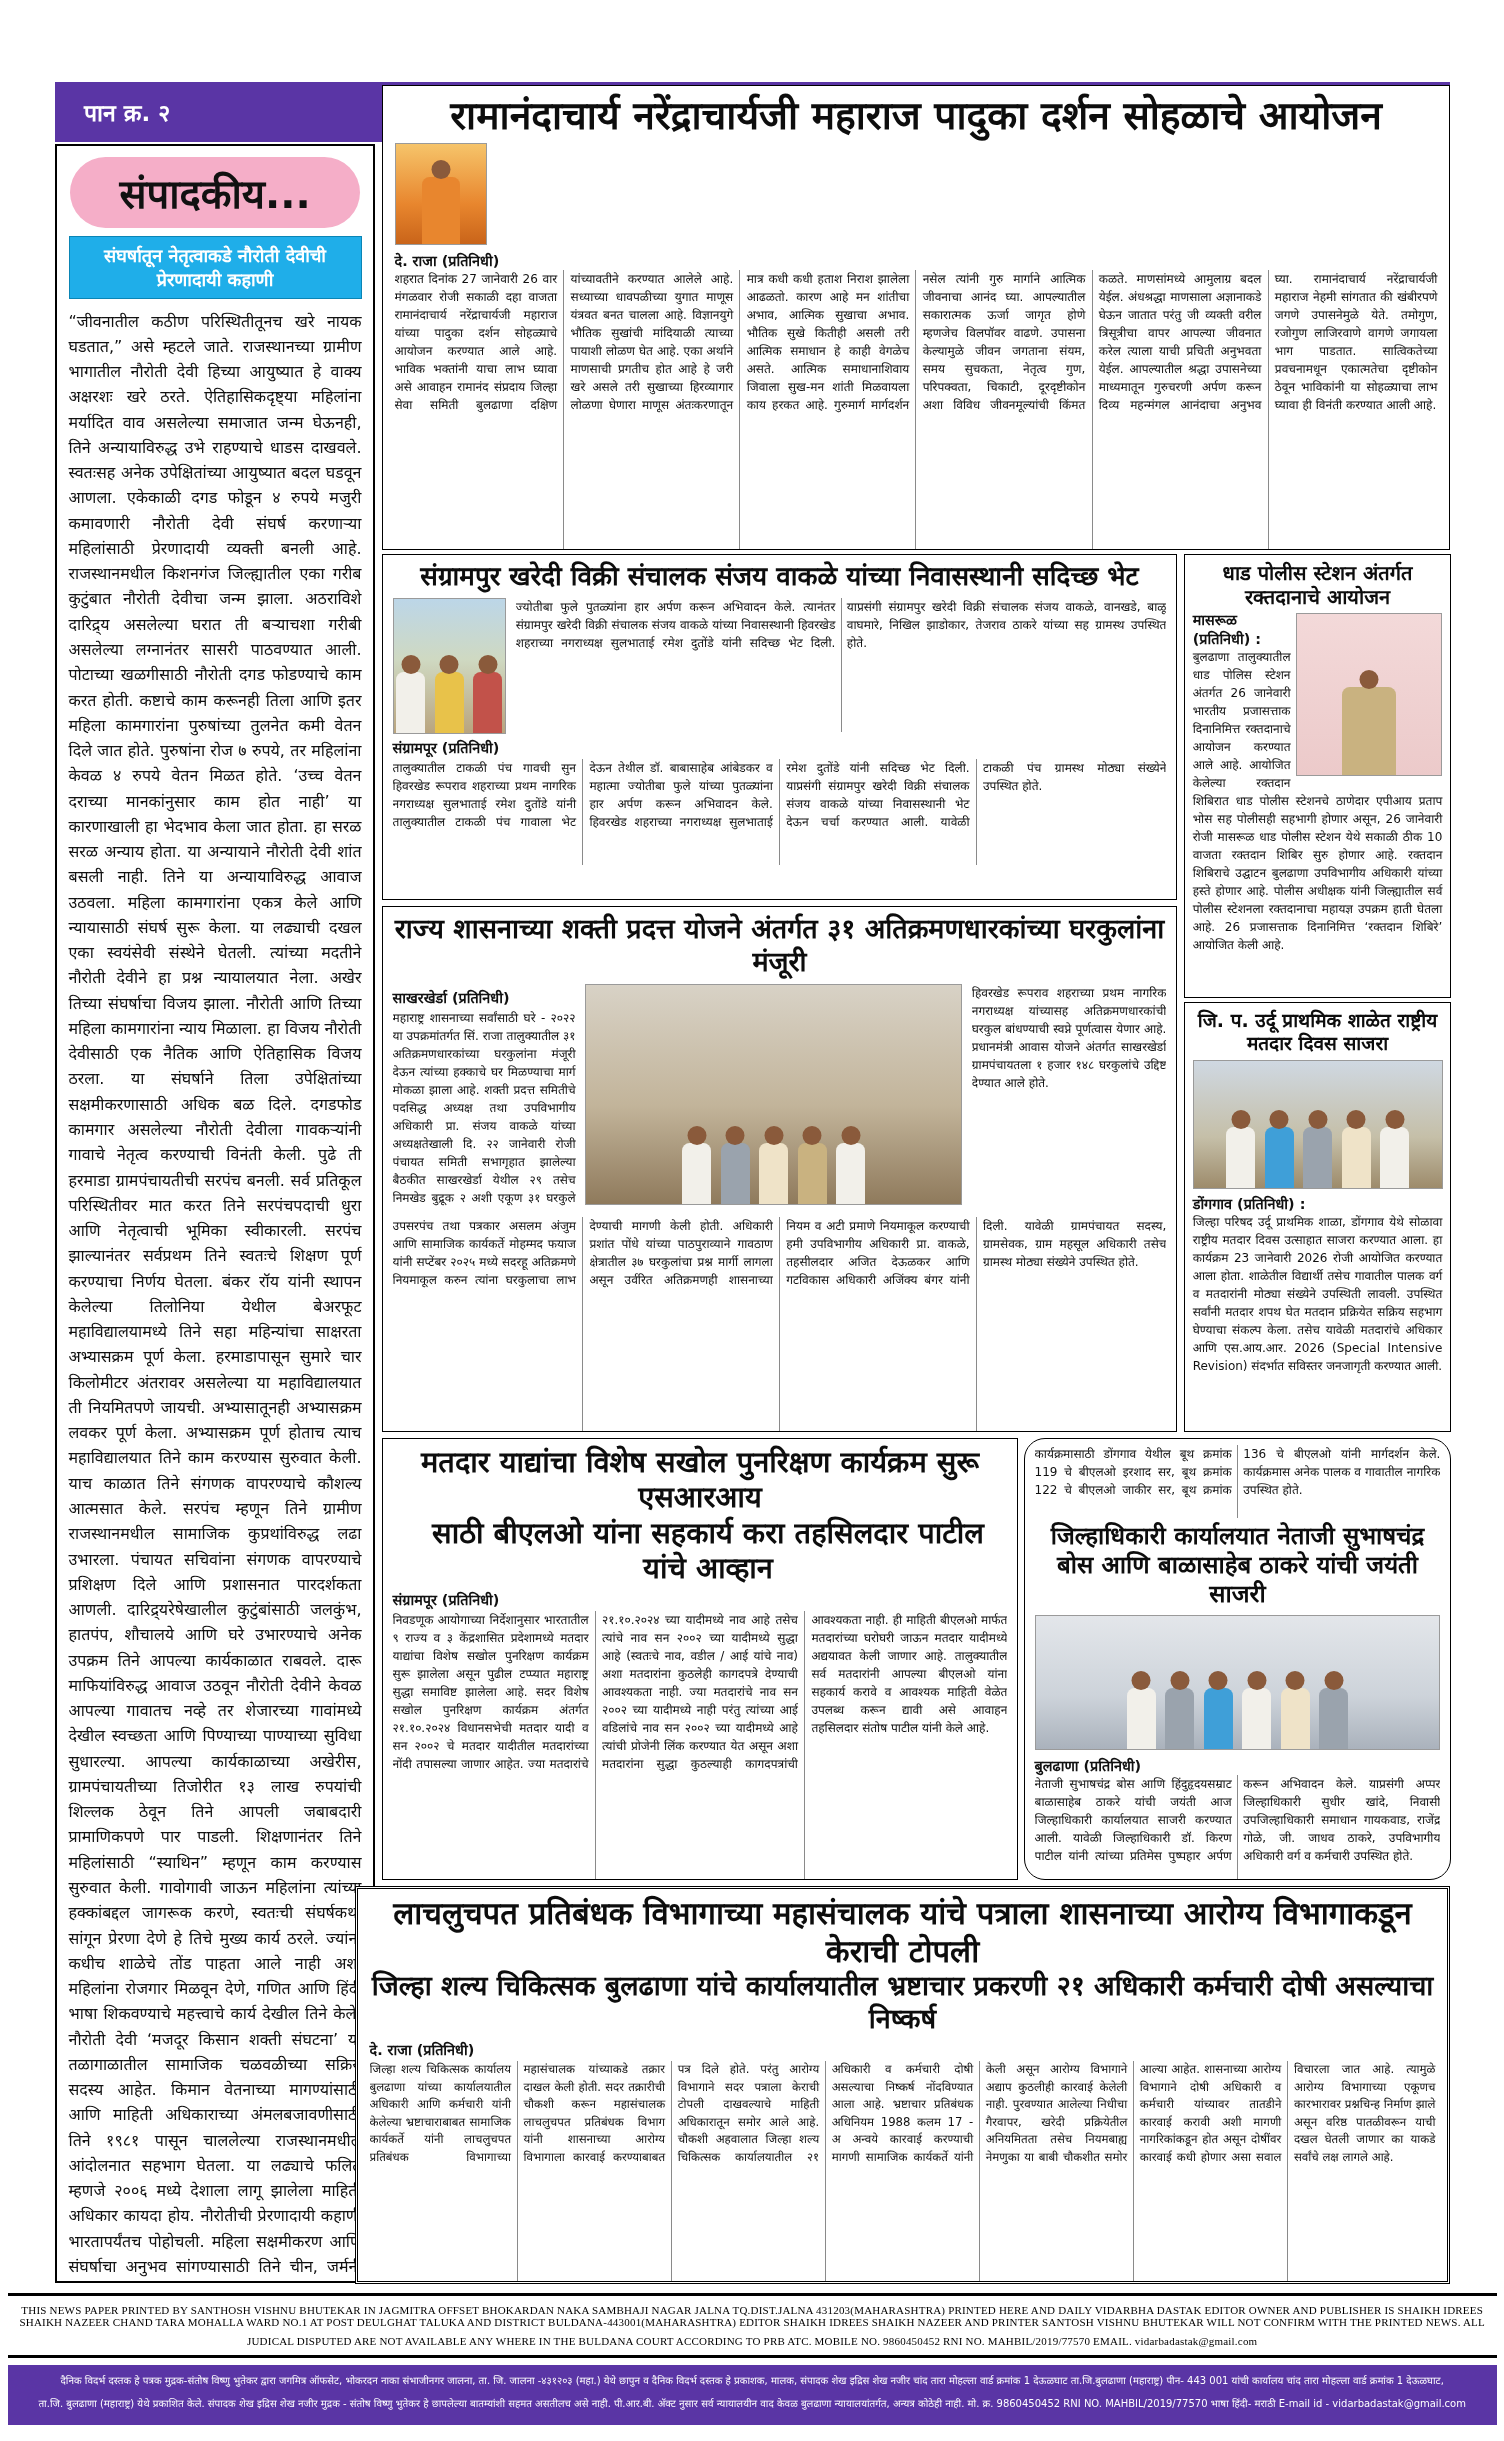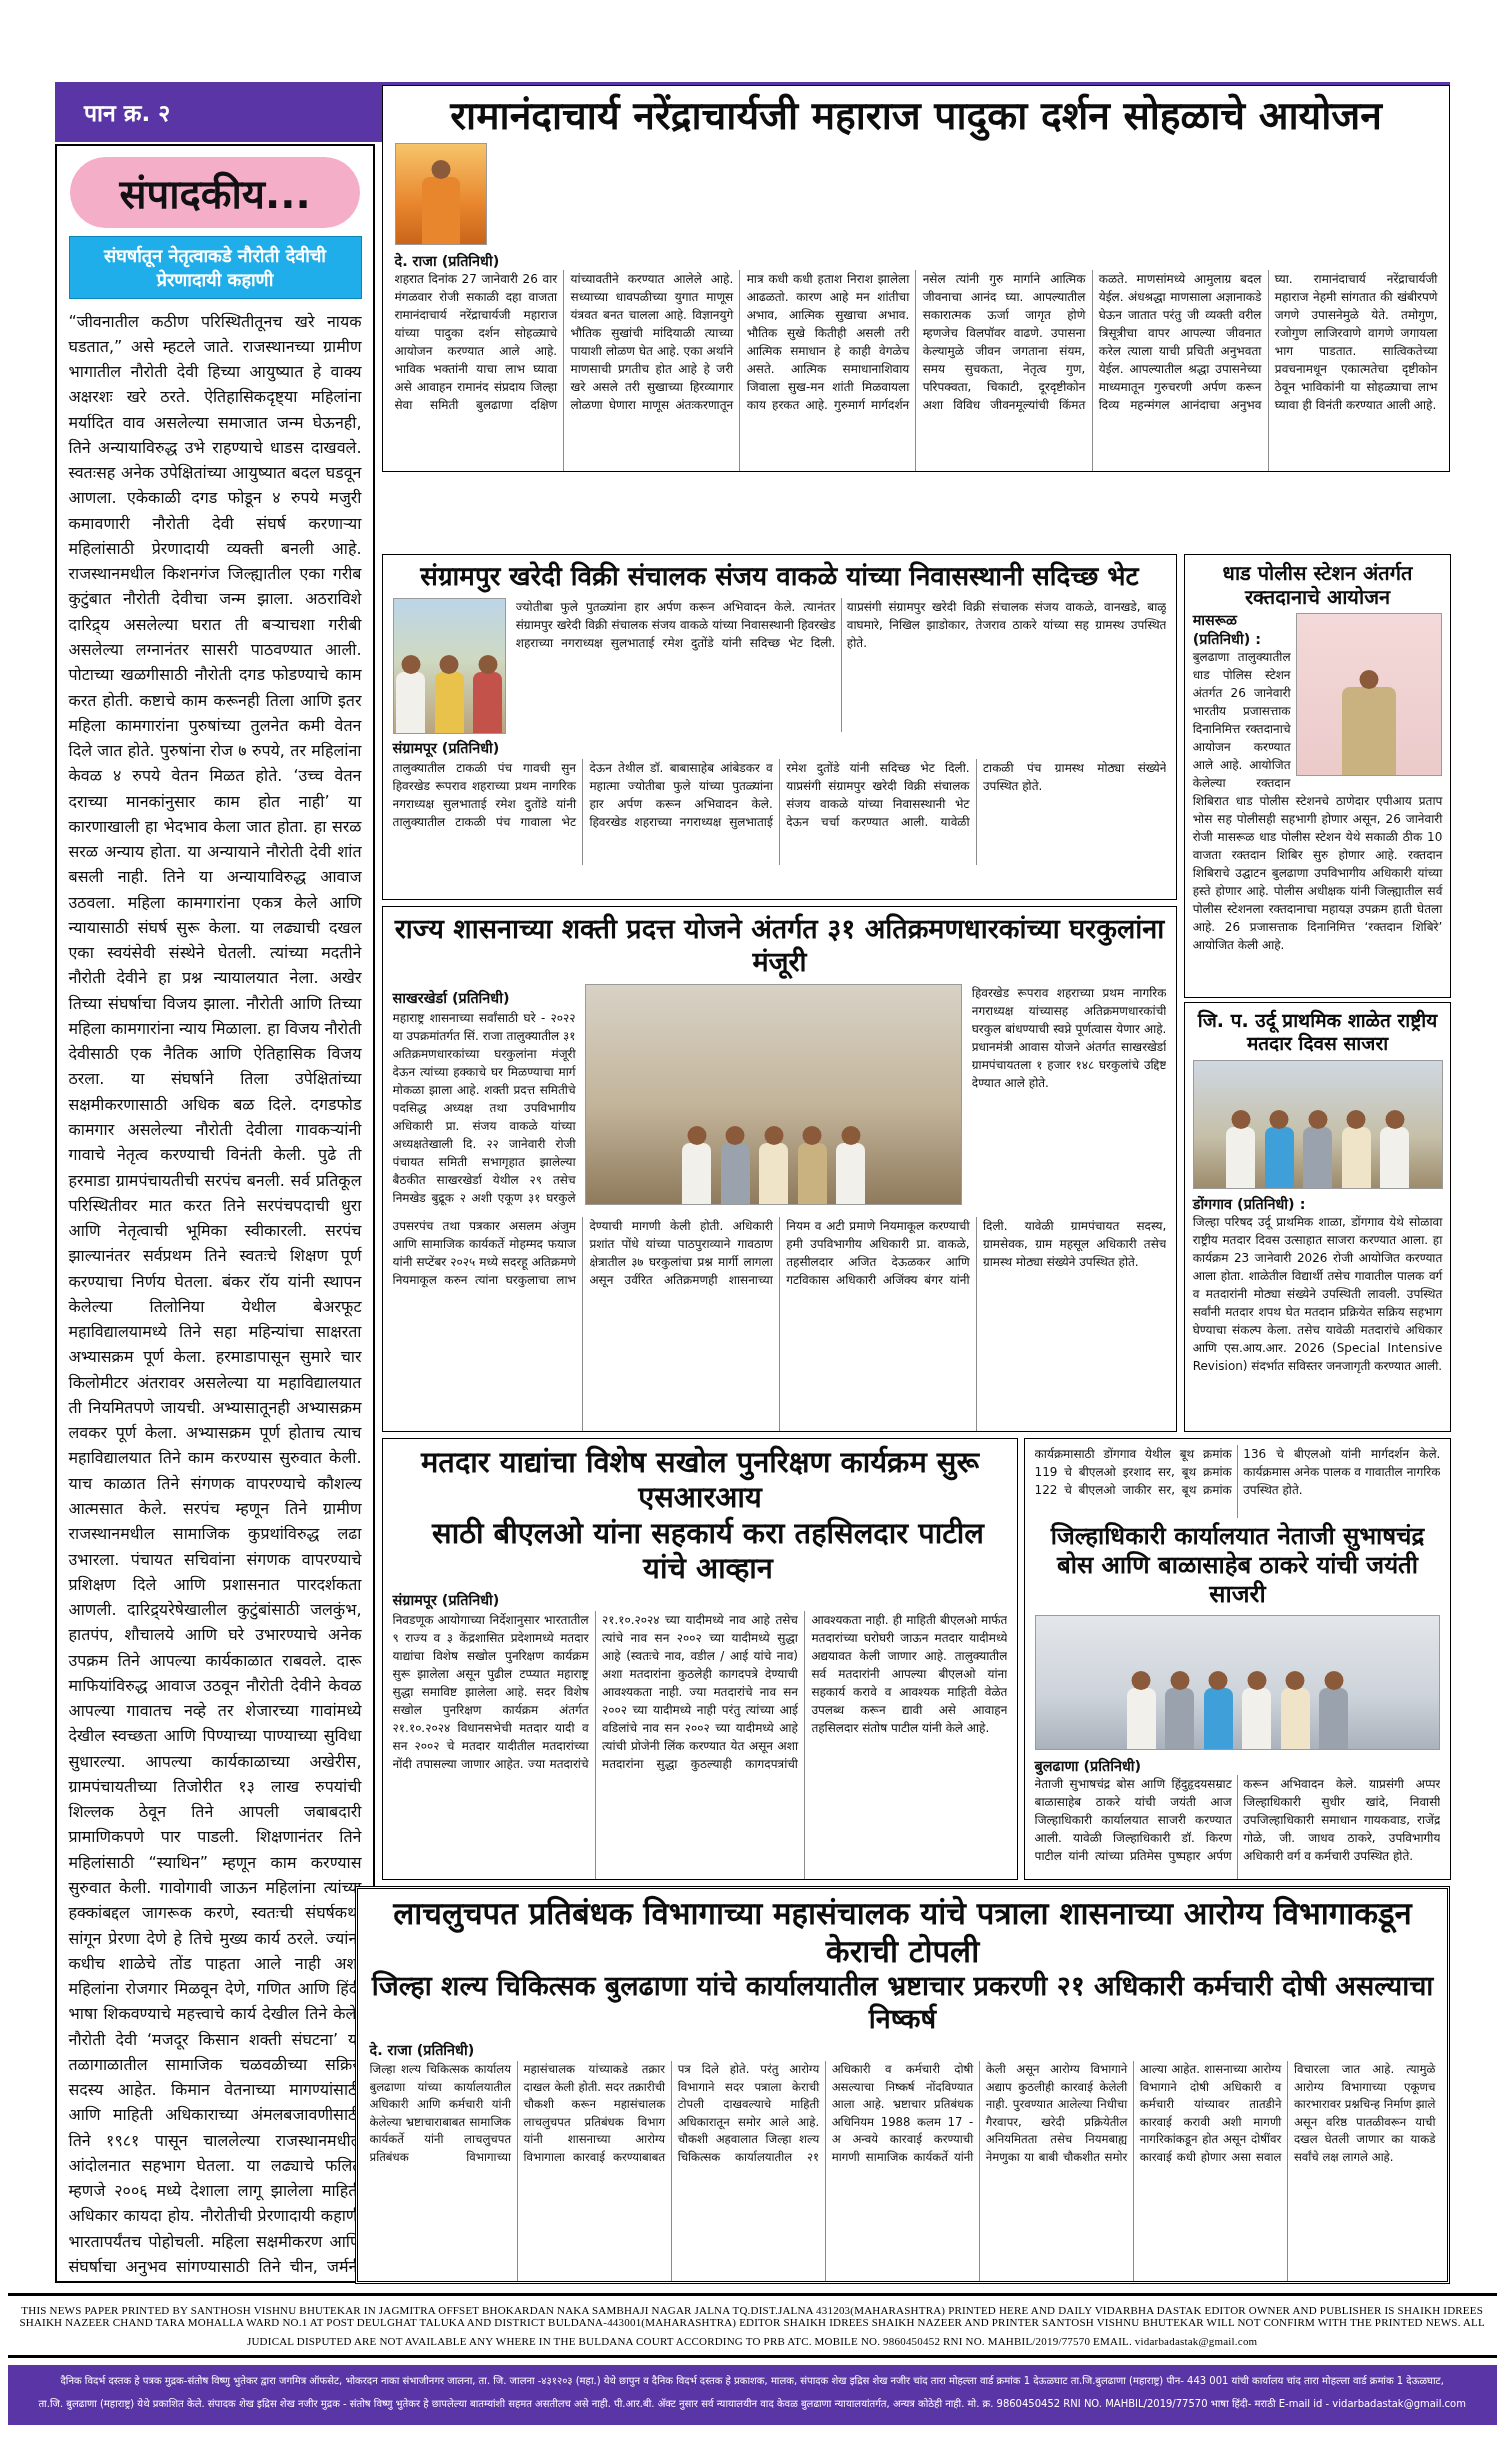--- a/index.html
+++ b/index.html
@@ -72,21 +72,21 @@
       <span class="nm">विदर्भ दस्तक</span>
     </span>
   </div>
 
   <div class="block edit">
     <div class="ttl">संपादकीय...</div>
     <div class="sub">संघर्षातून नेतृत्वाकडे नौरोती देवीची प्रेरणादायी कहाणी</div>
     <div class="bd">“जीवनातील कठीण परिस्थितीतूनच खरे नायक घडतात,” असे म्हटले जाते. राजस्थानच्या ग्रामीण भागातील नौरोती देवी हिच्या आयुष्यात हे वाक्य अक्षरशः खरे ठरते. ऐतिहासिकदृष्ट्या महिलांना मर्यादित वाव असलेल्या समाजात जन्म घेऊनही, तिने अन्यायाविरुद्ध उभे राहण्याचे धाडस दाखवले. स्वतःसह अनेक उपेक्षितांच्या आयुष्यात बदल घडवून आणला. एकेकाळी दगड फोडून ४ रुपये मजुरी कमावणारी नौरोती देवी संघर्ष करणाऱ्या महिलांसाठी प्रेरणादायी व्यक्ती बनली आहे. राजस्थानमधील किशनगंज जिल्ह्यातील एका गरीब कुटुंबात नौरोती देवीचा जन्म झाला. अठराविशे दारिद्र्य असलेल्या घरात ती बऱ्याचशा गरीबी असलेल्या लग्नानंतर सासरी पाठवण्यात आली. पोटाच्या खळगीसाठी नौरोती दगड फोडण्याचे काम करत होती. कष्टाचे काम करूनही तिला आणि इतर महिला कामगारांना पुरुषांच्या तुलनेत कमी वेतन दिले जात होते. पुरुषांना रोज ७ रुपये, तर महिलांना केवळ ४ रुपये वेतन मिळत होते. ‘उच्च वेतन दराच्या मानकांनुसार काम होत नाही’ या कारणाखाली हा भेदभाव केला जात होता. हा सरळ सरळ अन्याय होता. या अन्यायाने नौरोती देवी शांत बसली नाही. तिने या अन्यायाविरुद्ध आवाज उठवला. महिला कामगारांना एकत्र केले आणि न्यायासाठी संघर्ष सुरू केला. या लढ्याची दखल एका स्वयंसेवी संस्थेने घेतली. त्यांच्या मदतीने नौरोती देवीने हा प्रश्न न्यायालयात नेला. अखेर तिच्या संघर्षाचा विजय झाला. नौरोती आणि तिच्या महिला कामगारांना न्याय मिळाला. हा विजय नौरोती देवीसाठी एक नैतिक आणि ऐतिहासिक विजय ठरला. या संघर्षाने तिला उपेक्षितांच्या सक्षमीकरणासाठी अधिक बळ दिले. दगडफोड कामगार असलेल्या नौरोती देवीला गावकऱ्यांनी गावाचे नेतृत्व करण्याची विनंती केली. पुढे ती हरमाडा ग्रामपंचायतीची सरपंच बनली. सर्व प्रतिकूल परिस्थितीवर मात करत तिने सरपंचपदाची धुरा आणि नेतृत्वाची भूमिका स्वीकारली. सरपंच झाल्यानंतर सर्वप्रथम तिने स्वतःचे शिक्षण पूर्ण करण्याचा निर्णय घेतला. बंकर रॉय यांनी स्थापन केलेल्या तिलोनिया येथील बेअरफूट महाविद्यालयामध्ये तिने सहा महिन्यांचा साक्षरता अभ्यासक्रम पूर्ण केला. हरमाडापासून सुमारे चार किलोमीटर अंतरावर असलेल्या या महाविद्यालयात ती नियमितपणे जायची. अभ्यासातूनही अभ्यासक्रम लवकर पूर्ण केला. अभ्यासक्रम पूर्ण होताच त्याच महाविद्यालयात तिने काम करण्यास सुरुवात केली. याच काळात तिने संगणक वापरण्याचे कौशल्य आत्मसात केले. सरपंच म्हणून तिने ग्रामीण राजस्थानमधील सामाजिक कुप्रथांविरुद्ध लढा उभारला. पंचायत सचिवांना संगणक वापरण्याचे प्रशिक्षण दिले आणि प्रशासनात पारदर्शकता आणली. दारिद्र्यरेषेखालील कुटुंबांसाठी जलकुंभ, हातपंप, शौचालये आणि घरे उभारण्याचे अनेक उपक्रम तिने आपल्या कार्यकाळात राबवले. दारू माफियांविरुद्ध आवाज उठवून नौरोती देवीने केवळ आपल्या गावातच नव्हे तर शेजारच्या गावांमध्ये देखील स्वच्छता आणि पिण्याच्या पाण्याच्या सुविधा सुधारल्या. आपल्या कार्यकाळाच्या अखेरीस, ग्रामपंचायतीच्या तिजोरीत १३ लाख रुपयांची शिल्लक ठेवून तिने आपली जबाबदारी प्रामाणिकपणे पार पाडली. शिक्षणानंतर तिने महिलांसाठी “स्याथिन” म्हणून काम करण्यास सुरुवात केली. गावोगावी जाऊन महिलांना त्यांच्या हक्कांबद्दल जागरूक करणे, स्वतःची संघर्षकथा सांगून प्रेरणा देणे हे तिचे मुख्य कार्य ठरले. ज्यांना कधीच शाळेचे तोंड पाहता आले नाही अशा महिलांना रोजगार मिळवून देणे, गणित आणि हिंदी भाषा शिकवण्याचे महत्त्वाचे कार्य देखील तिने केले. नौरोती देवी ‘मजदूर किसान शक्ती संघटना’ या तळागाळातील सामाजिक चळवळीच्या सक्रिय सदस्य आहेत. किमान वेतनाच्या मागण्यांसाठी आणि माहिती अधिकाराच्या अंमलबजावणीसाठी तिने १९८१ पासून चाललेल्या राजस्थानमधील आंदोलनात सहभाग घेतला. या लढ्याचे फलित म्हणजे २००६ मध्ये देशाला लागू झालेला माहिती अधिकार कायदा होय. नौरोतीची प्रेरणादायी कहाणी भारतापर्यंतच पोहोचली. महिला सक्षमीकरण आणि संघर्षाचा अनुभव सांगण्यासाठी तिने चीन, जर्मनी आणि अमेरिकेचा दौरा केला. आजही ती ग्रामीण महिलांसाठी घडामोडींवर सुद्धा लक्ष ठेवते. पुढच्या आठवड्यात आपला देश प्रजासत्ताक दिन साजरा करेल. नौरोती देवीसारख्या महिला सर्वांचीच प्रेरणास्थान असून भारताचे भविष्य आहेत. अशा महिलांनीच हा देश लोकशाहीदृष्ट्या समृद्ध केला आहे. नौरोती देवीसारख्या महिलांनी प्रजासत्ताक शब्दाला परिपूर्ण केले आहे.</div>
   </div>
 
-  <div class="block bordered" style="left:382px;top:85px;width:1068px;height:387px;padding:5.8px 11.5px;overflow:hidden;">
+  <div class="block bordered" style="left:382px;top:85px;width:1068px;height:465px;padding:5.8px 11.5px;overflow:hidden;">
     <div class="hl" style="font-size:39px;">रामानंदाचार्य नरेंद्राचार्यजी महाराज पादुका दर्शन सोहळाचे आयोजन</div>
     <div style="display:flex;align-items:flex-start;gap:11.5px;margin-top:3.8px;">
       <div class="photo ph-saint" style="width:90px;height:100px;flex:0 0 auto;">
         <span class="person p-saffron" style="height:67px;width:38px;"></span>
       </div>
     </div>
     <div style="margin-top:5.8px;">
       <span class="byline">दे. राजा (प्रतिनिधी)</span>
     </div>
     <div class="bd cols6" style="height:288px;overflow:hidden;">शहरात दिनांक 27 जानेवारी 26 वार मंगळवार रोजी सकाळी दहा वाजता रामानंदाचार्य नरेंद्राचार्यजी महाराज यांच्या पादुका दर्शन सोहळ्याचे आयोजन करण्यात आले आहे. भाविक भक्तांनी याचा लाभ घ्यावा असे आवाहन रामानंद संप्रदाय जिल्हा सेवा समिती बुलढाणा दक्षिण यांच्यावतीने करण्यात आलेले आहे. सध्याच्या धावपळीच्या युगात माणूस यंत्रवत बनत चालला आहे. विज्ञानयुगे भौतिक सुखांची मांदियाळी त्याच्या पायाशी लोळण घेत आहे. एका अर्थाने माणसाची प्रगतीच होत आहे हे जरी खरे असले तरी सुखाच्या हिरव्यागार लोळणा घेणारा माणूस अंतःकरणातून मात्र कधी कधी हताश निराश झालेला आढळतो. कारण आहे मन शांतीचा अभाव, आत्मिक सुखाचा अभाव. भौतिक सुखे कितीही असली तरी आत्मिक समाधान हे काही वेगळेच असते. आत्मिक समाधानाशिवाय जिवाला सुख-मन शांती मिळवायला काय हरकत आहे. गुरुमार्ग मार्गदर्शन नसेल त्यांनी गुरु मार्गाने आत्मिक जीवनाचा आनंद घ्या. आपल्यातील सकारात्मक ऊर्जा जागृत होणे म्हणजेच विलपॉवर वाढणे. उपासना केल्यामुळे जीवन जगताना संयम, समय सुचकता, नेतृत्व गुण, परिपक्वता, चिकाटी, दूरदृष्टीकोन अशा विविध जीवनमूल्यांची किंमत कळते. माणसांमध्ये आमुलाग्र बदल येईल. अंधश्रद्धा माणसाला अज्ञानाकडे घेऊन जातात परंतु जी व्यक्ती वरील त्रिसूत्रीचा वापर आपल्या जीवनात करेल त्याला याची प्रचिती अनुभवता येईल. आपल्यातील श्रद्धा उपासनेच्या माध्यमातून गुरुचरणी अर्पण करून दिव्य महन्मंगल आनंदाचा अनुभव घ्या. रामानंदाचार्य नरेंद्राचार्यजी महाराज नेहमी सांगतात की खंबीरपणे जगणे उपासनेमुळे येते. तमोगुण, रजोगुण लाजिरवाणे वागणे जगायला भाग पाडतात. सात्विकतेच्या प्रवचनामधून एकात्मतेचा दृष्टीकोन ठेवून भाविकांनी या सोहळ्याचा लाभ घ्यावा ही विनंती करण्यात आली आहे.</div>
@@ -150,21 +150,21 @@
     <div class="bd">जिल्हा परिषद उर्दू प्राथमिक शाळा, डोंगगाव येथे सोळावा राष्ट्रीय मतदार दिवस उत्साहात साजरा करण्यात आला. हा कार्यक्रम 23 जानेवारी 2026 रोजी आयोजित करण्यात आला होता. शाळेतील विद्यार्थी तसेच गावातील पालक वर्ग व मतदारांनी मोठ्या संख्येने उपस्थिती लावली. उपस्थित सर्वांनी मतदार शपथ घेत मतदान प्रक्रियेत सक्रिय सहभाग घेण्याचा संकल्प केला. तसेच यावेळी मतदारांचे अधिकार आणि एस.आय.आर. 2026 (Special Intensive Revision) संदर्भात सविस्तर जनजागृती करण्यात आली.</div>
   </div>
 
   <div class="block bordered" style="left:382px;top:1438px;width:636px;height:442px;padding:5.8px 9.6px;overflow:hidden;">
     <div class="hl" style="font-size:29px;">मतदार याद्यांचा विशेष सखोल पुनरिक्षण कार्यक्रम सुरू एसआरआय</div>
     <div class="hl" style="font-size:29px;margin-left:16px;">साठी बीएलओ यांना सहकार्य करा तहसिलदार पाटील यांचे आव्हान</div>
     <div class="byline">संग्रामपूर (प्रतिनिधी)</div>
     <div class="bd cols3" style="height:317px;overflow:hidden;">निवडणूक आयोगाच्या निर्देशानुसार भारतातील ९ राज्य व ३ केंद्रशासित प्रदेशामध्ये मतदार याद्यांचा विशेष सखोल पुनरिक्षण कार्यक्रम सुरू झालेला असून पुढील टप्प्यात महाराष्ट्र सुद्धा समाविष्ट झालेला आहे. सदर विशेष सखोल पुनरिक्षण कार्यक्रम अंतर्गत २१.१०.२०२४ विधानसभेची मतदार यादी व सन २००२ चे मतदार यादीतील मतदारांच्या नोंदी तपासल्या जाणार आहेत. ज्या मतदारांचे २१.१०.२०२४ च्या यादीमध्ये नाव आहे तसेच त्यांचे नाव सन २००२ च्या यादीमध्ये सुद्धा आहे (स्वतःचे नाव, वडील / आई यांचे नाव) अशा मतदारांना कुठलेही कागदपत्रे देण्याची आवश्यकता नाही. ज्या मतदारांचे नाव सन २००२ च्या यादीमध्ये नाही परंतु त्यांच्या आई वडिलांचे नाव सन २००२ च्या यादीमध्ये आहे त्यांची प्रोजेनी लिंक करण्यात येत असून अशा मतदारांना सुद्धा कुठल्याही कागदपत्रांची आवश्यकता नाही. ही माहिती बीएलओ मार्फत मतदारांच्या घरोघरी जाऊन मतदार यादीमध्ये अद्ययावत केली जाणार आहे. तालुक्यातील सर्व मतदारांनी आपल्या बीएलओ यांना सहकार्य करावे व आवश्यक माहिती वेळेत उपलब्ध करून द्यावी असे आवाहन तहसिलदार संतोष पाटील यांनी केले आहे.</div>
   </div>
 
-  <div class="block bordered" style="left:1024px;top:1438px;width:427px;height:442px;padding:5.8px 9.6px;overflow:hidden;">
+  <div class="block bordered" style="left:1024px;top:1438px;width:427px;height:442px;padding:5.8px 9.6px;overflow:hidden;border-radius:21px;">
     <div class="bd cols2" style="height:73px;overflow:hidden;">कार्यक्रमासाठी डोंगगाव येथील बूथ क्रमांक 119 चे बीएलओ इरशाद सर, बूथ क्रमांक 122 चे बीएलओ जाकीर सर, बूथ क्रमांक 136 चे बीएलओ यांनी मार्गदर्शन केले. कार्यक्रमास अनेक पालक व गावातील नागरिक उपस्थित होते.</div>
     <div class="hl" style="font-size:24px;margin-top:3.8px;">जिल्हाधिकारी कार्यालयात नेताजी सुभाषचंद्र</div>
     <div class="hl" style="font-size:24px;">बोस आणि बाळासाहेब ठाकरे यांची जयंती साजरी</div>
     <div class="photo ph-office" style="width:403px;height:133px;margin:5.8px auto;">
       <span class="person p-white"></span>
       <span class="person p-grey"></span>
       <span class="person p-blue"></span>
       <span class="person p-white"></span>
       <span class="person p-cream"></span>
       <span class="person p-grey"></span>

